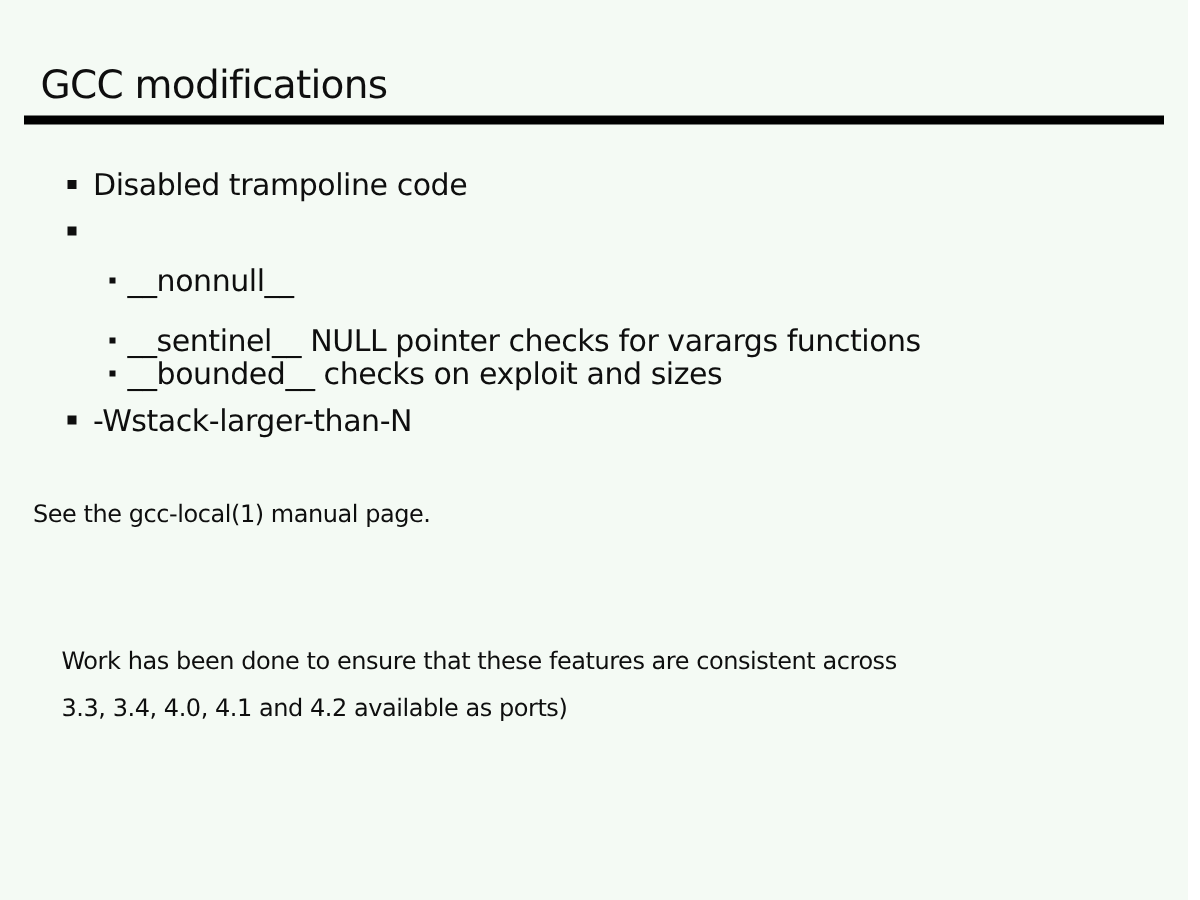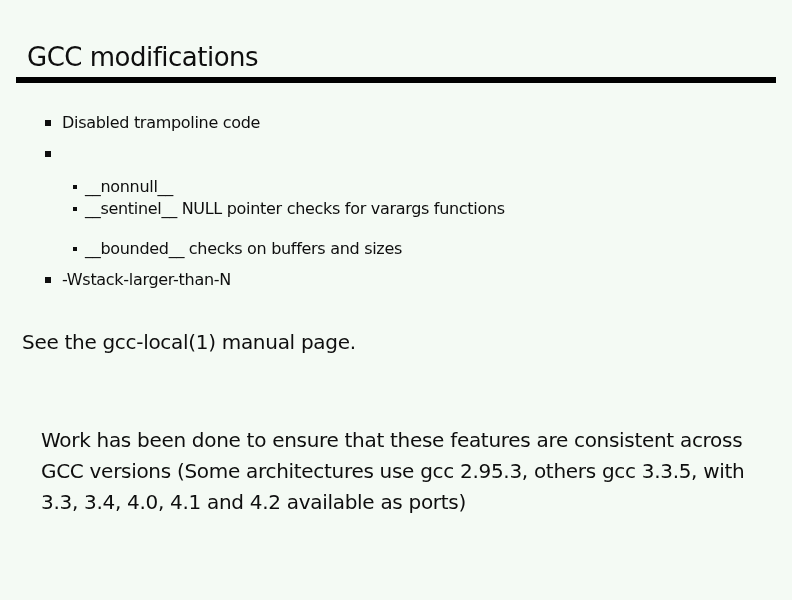--- a/index.html
+++ b/index.html
@@ -35,38 +35,38 @@
     left: 16px;
     top: 77px;
     width: 760px;
     height: 6px;
     background: var(--color-rule, #000000);
   }
   .bullet-row {
     position: absolute;
     height: 30px;
     line-height: 30px;
-    font-size: 16px;
+    font-size: 20px;
     letter-spacing: -0.3px;
     white-space: nowrap;
   }
   .bullet-row .marker {
     position: absolute;
     background: var(--color-text, #0e0e0e);
   }
   .bullet-row.level1 { left: 45px; }
   .bullet-row.level1 .marker { left: 0; top: 12px; width: 6px; height: 6px; }
   .bullet-row.level1 .label { margin-left: 17px; display: inline-block; }
   .bullet-row.level2 { left: 73px; }
   .bullet-row.level2 .marker { left: 0; top: 13px; width: 4px; height: 4px; }
   .bullet-row.level2 .label { margin-left: 12px; display: inline-block; }
   .text-block {
     position: absolute;
     left: 22px;
-    font-size: 20px;
+    font-size: 16px;
     line-height: 31px;
     letter-spacing: -0.3px;
   }
   .text-block .line { white-space: nowrap; }
   .note-block { top: 327px; }
   .paragraph-block { top: 425px; margin-left: 19px; }
 </style>
 </head>
 <body>
 
@@ -85,40 +85,39 @@
 
     <div class="bullet-row level1" style="top:139px">
       <span class="marker"></span>
     </div>
 
     <div class="bullet-row level2" style="top:172px">
       <span class="marker"></span>
       <span class="label">__nonnull__</span>
     </div>
 
-    <div class="bullet-row level2" style="top:194px">
+    <div class="bullet-row level2" style="top:212px">
       <span class="marker"></span>
       <span class="label">__sentinel__ NULL pointer checks for varargs functions</span>
     </div>
 
     <div class="bullet-row level2" style="top:234px">
       <span class="marker"></span>
-      <span class="label">__bounded__ checks on buffers and sizes</span>
+      <span class="label">__bounded__ checks on exploit and sizes</span>
     </div>
 
     <div class="bullet-row level1" style="top:265px">
       <span class="marker"></span>
       <span class="label">-Wstack-larger-than-N</span>
     </div>
 
   </div>
 
   <div class="text-block note-block">
     <div class="line">See the gcc-local(1) manual page.</div>
   </div>
 
   <div class="text-block paragraph-block">
     <div class="line">Work has been done to ensure that these features are consistent across</div>
-    <div class="line">GCC versions (Some architectures use gcc 2.95.3, others gcc 3.3.5, with</div>
     <div class="line">3.3, 3.4, 4.0, 4.1 and 4.2 available as ports)</div>
   </div>
 
 </div>
 
 </body></html>

